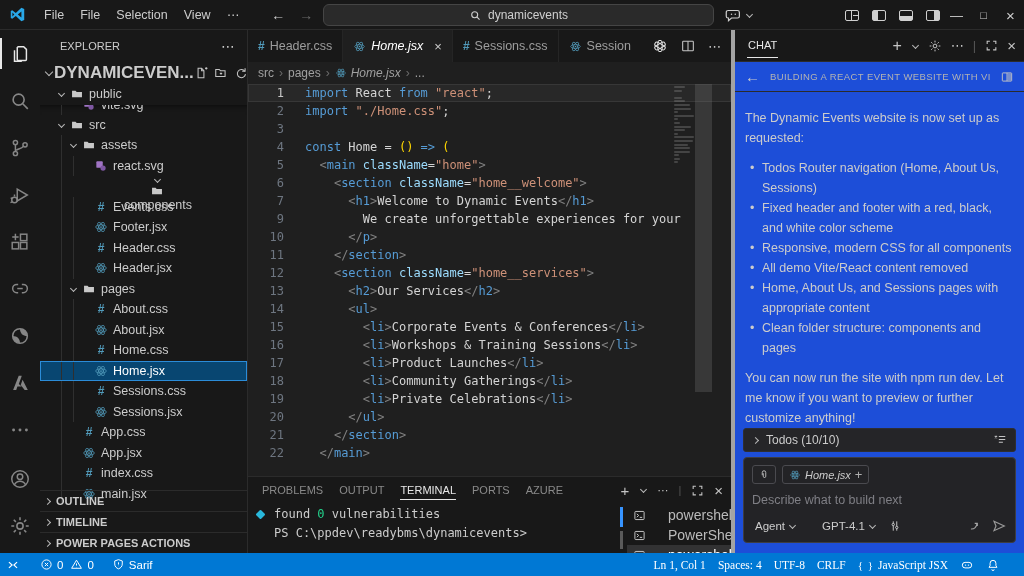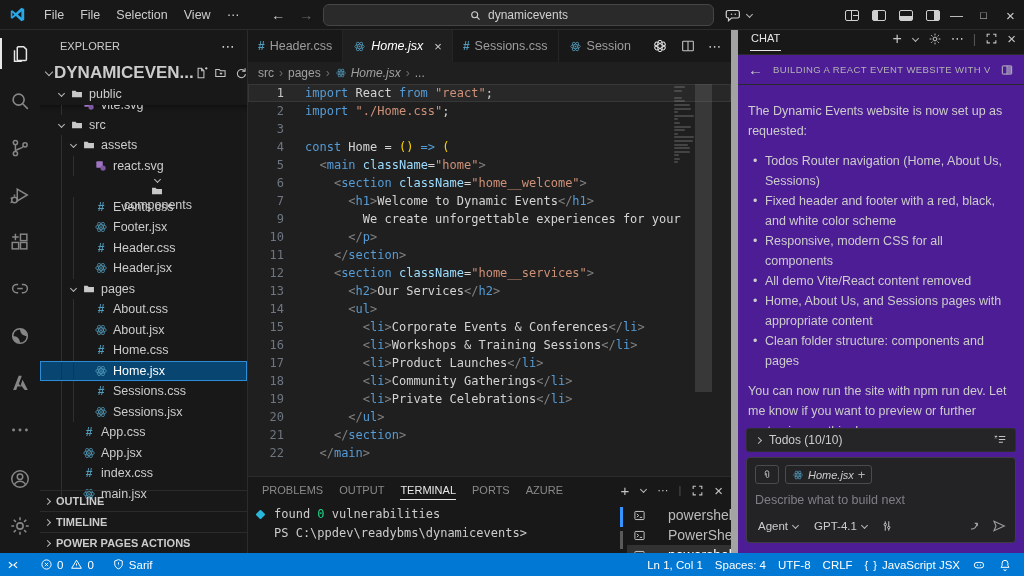--- a/index.html
+++ b/index.html
@@ -86,21 +86,21 @@
   #term-body{position:absolute;top:28px;left:0;right:112px;bottom:0;font-family:"DejaVu Sans Mono","Liberation Mono",monospace;font-size:12px;color:#cccccc;padding-left:26px;overflow:hidden;}
   .term-line{height:19px;line-height:19px;white-space:pre;}
   #term-deco{position:absolute;left:9px;top:6px;width:7px;height:7px;background:#29b8db;transform:rotate(45deg);border-radius:1px;}
   #term-list{position:absolute;top:28px;right:0;bottom:0;width:104px;overflow:hidden;}
   .tl-row{height:20px;display:flex;align-items:center;gap:22px;padding-left:6px;font-size:14px;color:#bbbbbb;white-space:nowrap;}
   .tl-row.sel{background:#323233;color:#ffffff;}
   #term-scroll-blue{position:absolute;right:108px;top:30px;width:3px;height:20px;background:#3794ff;}
   #term-scroll-gray{position:absolute;right:108px;top:54px;width:3px;height:18px;background:#5a5a5a;}
 
   
-  #chat{position:absolute;top:23px;bottom:23px;right:0;width:293px;background:#4c1d95;border-left:7px solid #a3a3a3;overflow:hidden;}
+  #chat{position:absolute;top:30px;bottom:23px;right:0;width:293px;background:#1d4ed8;border-left:4px solid #a3a3a3;overflow:hidden;}
   #chat-head{height:32px;background:#181818;display:flex;align-items:center;padding:0 8px 0 12px;border-bottom:1px solid #2b2b2b;}
   #chat-title{font-size:11px;color:#e7e7e7;border-bottom:1px solid #e7e7e7;padding:6px 1px;}
   #chat-head-actions{margin-left:auto;display:flex;align-items:center;gap:9px;color:#c5c5c5;}
   #chat-head-actions .plus{font-size:16px;line-height:14px;}
   #chat-head-actions .bar{color:#555;}
   #chat-session{height:30px;display:flex;align-items:center;gap:10px;padding:0 10px;border-bottom:1px solid #2b2b2b;}
   #chat-session .back{font-size:15px;color:#cccccc;}
   #chat-session-title{font-size:9.5px;letter-spacing:.4px;color:#b3b3b3;white-space:nowrap;overflow:hidden;}
   #chat-session .split{margin-left:auto;}
   #chat-body{position:absolute;top:62px;left:0;right:0;bottom:120px;padding:16px 12px 0 10px;font-size:12.5px;line-height:20px;color:#cccccc;overflow:hidden;}
@@ -118,21 +118,21 @@
   #context-chip .chipplus{color:#b0b0b0;font-size:13px;}
   #chat-placeholder{margin-top:9px;color:#7f7f85;font-size:12.5px;}
   #input-controls{margin-top:11px;display:flex;align-items:center;gap:3px;font-size:11.5px;color:#cccccc;}
   #input-controls .grp{display:flex;align-items:center;gap:3px;padding:1px 3px;border-radius:3px;}
   #input-controls .spacer{flex:1;}
 
   
   #statusbar{position:absolute;left:0;right:0;bottom:0;height:23px;background:#0078d4;color:#ffffff;display:flex;align-items:center;font-size:11.5px;z-index:30;}
   .sb-item{display:flex;align-items:center;gap:4px;padding:0 6px;height:23px;}
   .sb-item .ic{color:#ffffff;}
-  #sb-right{margin-left:auto;display:flex;align-items:flex-end;padding-right:6px;}
+  #sb-right{margin-left:auto;display:flex;align-items:flex-end;padding-right:18px;font-family:Liberation Serif, serif;}
   .braces{font-size:11px;letter-spacing:1px;}
 </style>
 </head>
 <body>
 
 <div id="titlebar">
   <svg id="vslogo" viewBox="0 0 24 24">
       <path fill="#29a8e8" d="M17.5 2.5 9.6 9.8 4.6 6 2.5 7.2v9.6L4.6 18l5-3.8 7.9 7.3 4-1.8V4.3l-4-1.8zM4.8 14.7V9.3L7.5 12l-2.7 2.7zm12.7 1.5L12.4 12l5.1-4.2v8.4z"></path>
     </svg>
   <div id="menus" style="display: flex;">
@@ -845,21 +845,21 @@
           <span class="chipname">Home.jsx</span>
           <span class="chipplus">+</span>
         </span>
       </div>
       <div id="chat-placeholder">Describe what to build next</div>
       <div id="input-controls">
         <span class="grp">
             <span>Agent</span>
             <span class="chev sm"></span>
           </span>
-        <span class="grp" style="margin-left:6px">
+        <span class="grp" style="margin-left:17px">
             <span>GPT-4.1</span>
             <span class="chev sm"></span>
           </span>
         <span class="ic s14" style="margin-left:6px">
             <svg viewBox="0 0 24 24" fill="none" stroke="#c5c5c5" stroke-width="1.7">
               <path d="M9 4v16M15 4v16"></path>
               <circle cx="9" cy="9.5" r="2" fill="#232326"></circle>
               <circle cx="15" cy="14.5" r="2" fill="#232326"></circle>
             </svg>
           </span>

